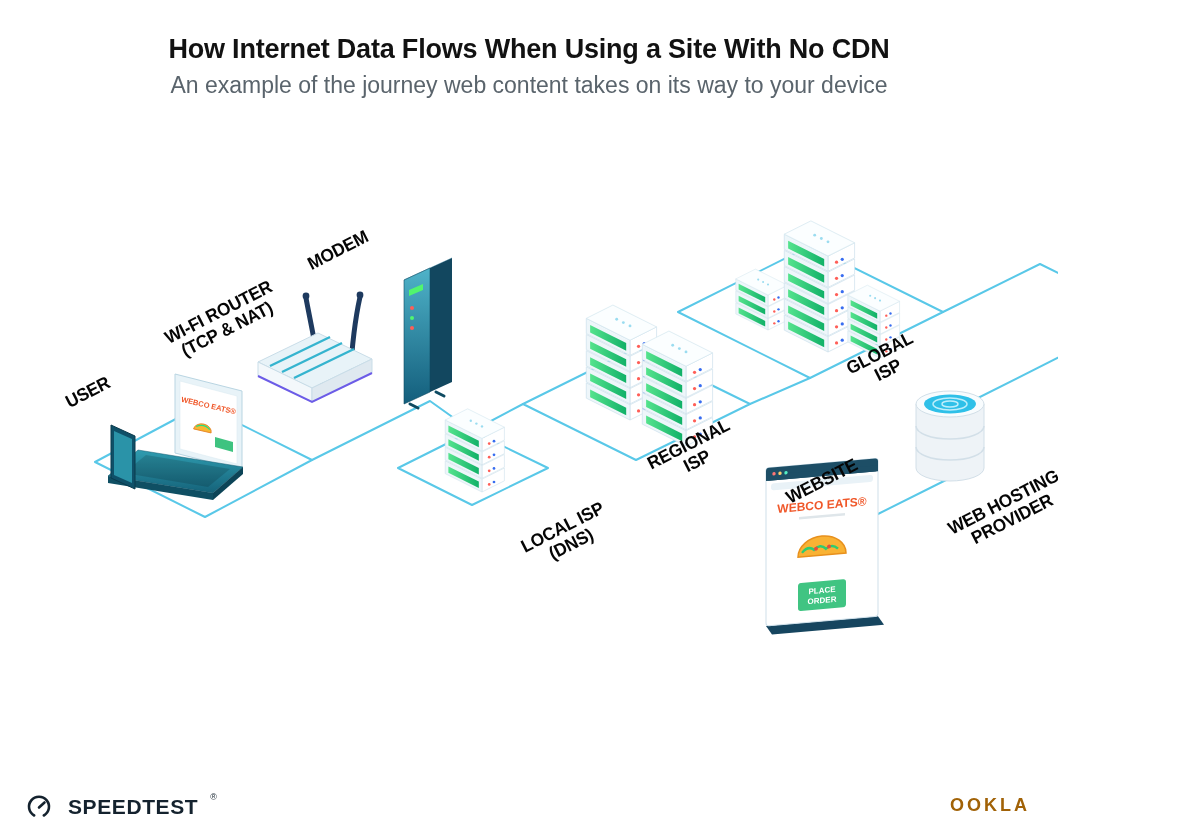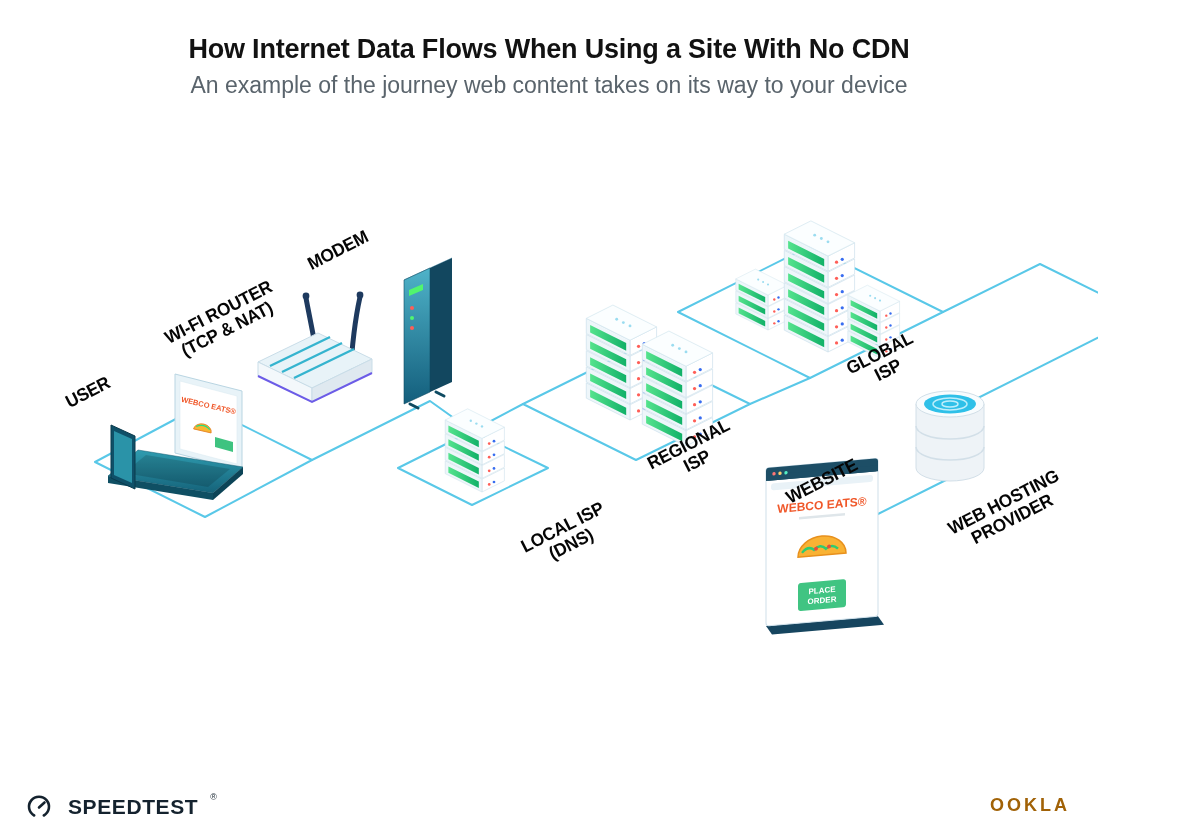--- a/index.html
+++ b/index.html
@@ -1,17 +1,17 @@
 <!DOCTYPE html>
 <html><head>
 <meta charset="utf-8">
 <style>
   html,body{margin:0;padding:0;background:#fff;}
   .stage{position:relative;width:1058px;height:836px;background:#ffffff;overflow:hidden;
-         font-family:"Liberation Sans",sans-serif;padding-left:40px;}
+         font-family:"Liberation Sans",sans-serif;}
   header{position:absolute;top:34px;left:0;width:100%;text-align:center;z-index:3;}
   .title{margin:0;font-size:27px;font-weight:700;color:#121212;letter-spacing:-0.2px;}
   .subtitle{margin:7px 0 16px;font-size:23px;font-weight:400;color:#5a646c;}
   svg.canvas{position:absolute;left:0;top:0;z-index:1;}
   .node-label{position:absolute;z-index:2;font-weight:800;font-size:18px;line-height:1.06;
               color:#050505;text-align:center;transform:rotate(-27deg) scaleX(0.96);
               letter-spacing:-0.2px;}
   .node-label span{display:block;white-space:nowrap;}
   .speedtest{position:absolute;left:26px;bottom:16px;display:flex;align-items:center;gap:16px;
              font-weight:800;font-size:21px;color:#14222e;letter-spacing:0.6px;z-index:3;}

